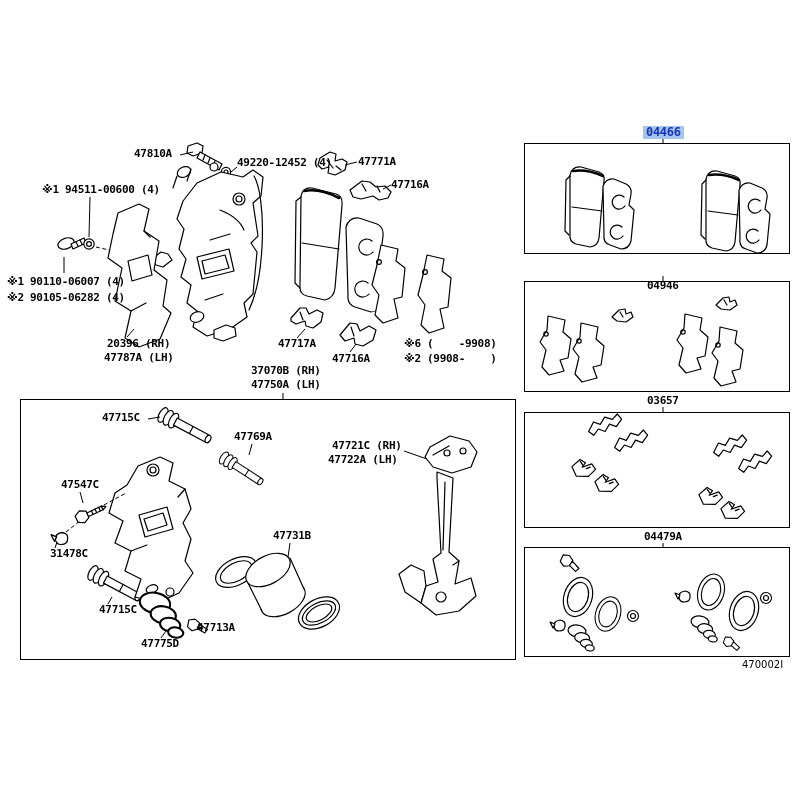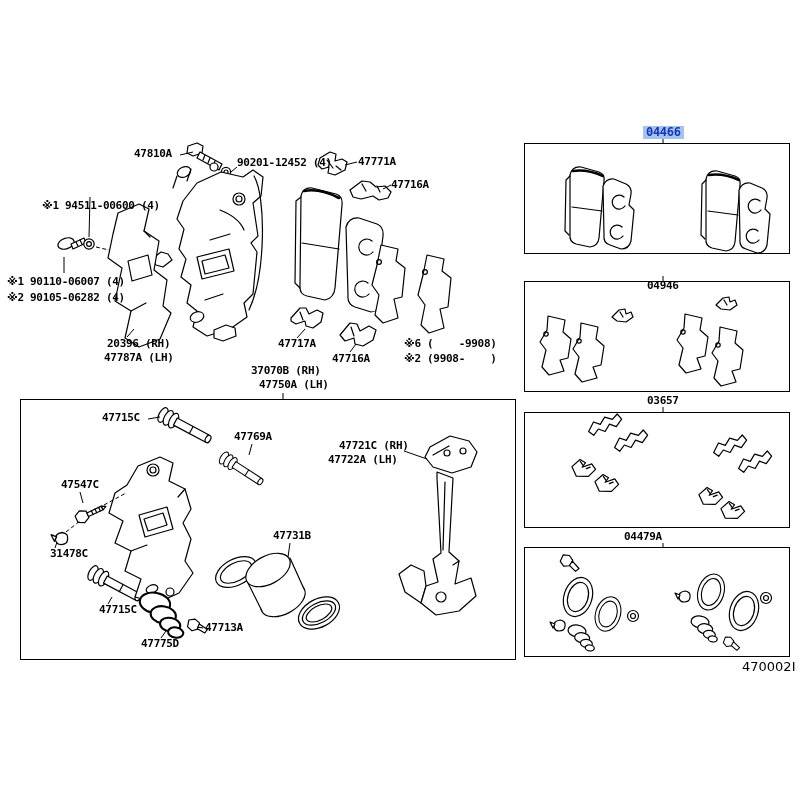--- a/index.html
+++ b/index.html
@@ -10,21 +10,21 @@
   .ln{fill:none;stroke:#000000;stroke-width:1.2;stroke-linejoin:round;stroke-linecap:round;}
   .thick{fill:none;stroke:#000000;stroke-width:2.6;stroke-linecap:round;}
   .ld{stroke:#000000;stroke-width:1;}
   .dash{stroke:#000000;stroke-width:1;stroke-dasharray:4 2.5;fill:none;}
   .lbl{position:absolute;font-weight:bold;font-size:11px;line-height:12px;
        letter-spacing:-0.3px;color:#000;white-space:pre;}
   .frame{position:absolute;border:1.6px solid #000;box-sizing:border-box;background:transparent;}
   .kit-link{position:absolute;font-weight:bold;font-size:12px;line-height:13px;
             letter-spacing:-0.3px;color:#1733B8;background:#A3C4EE;padding:0 3px;white-space:pre;}
   .footer-code{position:absolute;font-family:"DejaVu Sans","Liberation Sans",sans-serif;
-               font-size:13px;color:#000;text-align:right;}
+               font-size:10px;color:#000;text-align:right;}
 </style>
 </head>
 <body>
 
 <div id="stage">
 
   <svg id="art" width="800" height="800" viewBox="0 0 800 800">
     <defs>
       <g id="padpair">
         <path class="pt" d="M10,12 Q12,3 21,4 L39,9 Q45,11 44,18 L39,75 Q38,83 30,84 L16,81 Q9,79 10,71 Z"></path>
@@ -289,45 +289,45 @@
     </g>
   </svg>
 
   <div class="frame" style="left:20px;top:399px;width:496px;height:261px"></div>
   <div class="frame" style="left:524px;top:143px;width:266px;height:111px"></div>
   <div class="frame" style="left:524px;top:281px;width:266px;height:111px"></div>
   <div class="frame" style="left:524px;top:412px;width:266px;height:116px"></div>
   <div class="frame" style="left:524px;top:547px;width:266px;height:110px"></div>
 
   <div class="lbl" style="left:134px;top:148px">47810A</div>
-  <div class="lbl" style="left:237px;top:157px">90201-12452 (4)</div>
+  <div class="lbl" style="left:237px;top:157px">49220-12452 (4)</div>
   <div class="lbl" style="left:358px;top:156px">47771A</div>
   <div class="lbl" style="left:391px;top:179px">47716A</div>
-  <div class="lbl" style="left:42px;top:200px">※1 94511-00600 (4)</div>
+  <div class="lbl" style="left:42px;top:184px">※1 94511-00600 (4)</div>
   <div class="lbl" style="left:7px;top:276px">※1 90110-06007 (4)</div>
   <div class="lbl" style="left:7px;top:292px">※2 90105-06282 (4)</div>
   <div class="lbl" style="left:107px;top:338px">20396 (RH)</div>
   <div class="lbl" style="left:104px;top:352px">47787A (LH)</div>
   <div class="lbl" style="left:278px;top:338px">47717A</div>
   <div class="lbl" style="left:332px;top:353px">47716A</div>
   <div class="lbl" style="left:404px;top:338px">※6 (    -9908)</div>
   <div class="lbl" style="left:404px;top:353px">※2 (9908-    )</div>
   <div class="lbl" style="left:251px;top:365px">37070B (RH)</div>
-  <div class="lbl" style="left:259px;top:379px">47750A (LH)</div>
+  <div class="lbl" style="left:251px;top:379px">47750A (LH)</div>
 
   <div class="lbl" style="left:102px;top:412px">47715C</div>
   <div class="lbl" style="left:234px;top:431px">47769A</div>
-  <div class="lbl" style="left:339px;top:440px">47721C (RH)</div>
+  <div class="lbl" style="left:332px;top:440px">47721C (RH)</div>
   <div class="lbl" style="left:328px;top:454px">47722A (LH)</div>
   <div class="lbl" style="left:61px;top:479px">47547C</div>
   <div class="lbl" style="left:50px;top:548px">31478C</div>
   <div class="lbl" style="left:273px;top:530px">47731B</div>
   <div class="lbl" style="left:99px;top:604px">47715C</div>
-  <div class="lbl" style="left:205px;top:622px">47713A</div>
+  <div class="lbl" style="left:197px;top:622px">47713A</div>
   <div class="lbl" style="left:141px;top:638px">47775D</div>
 
   <div class="kit-link" style="left:643px;top:126px">04466</div>
   <div class="lbl" style="left:647px;top:280px">04946</div>
   <div class="lbl" style="left:647px;top:395px">03657</div>
-  <div class="lbl" style="left:624px;top:531px">04479A</div>
+  <div class="lbl" style="left:644px;top:531px">04479A</div>
 
   <div class="footer-code" style="left:742px;top:659px">470002I</div>
 </div>
 
 </body></html>

